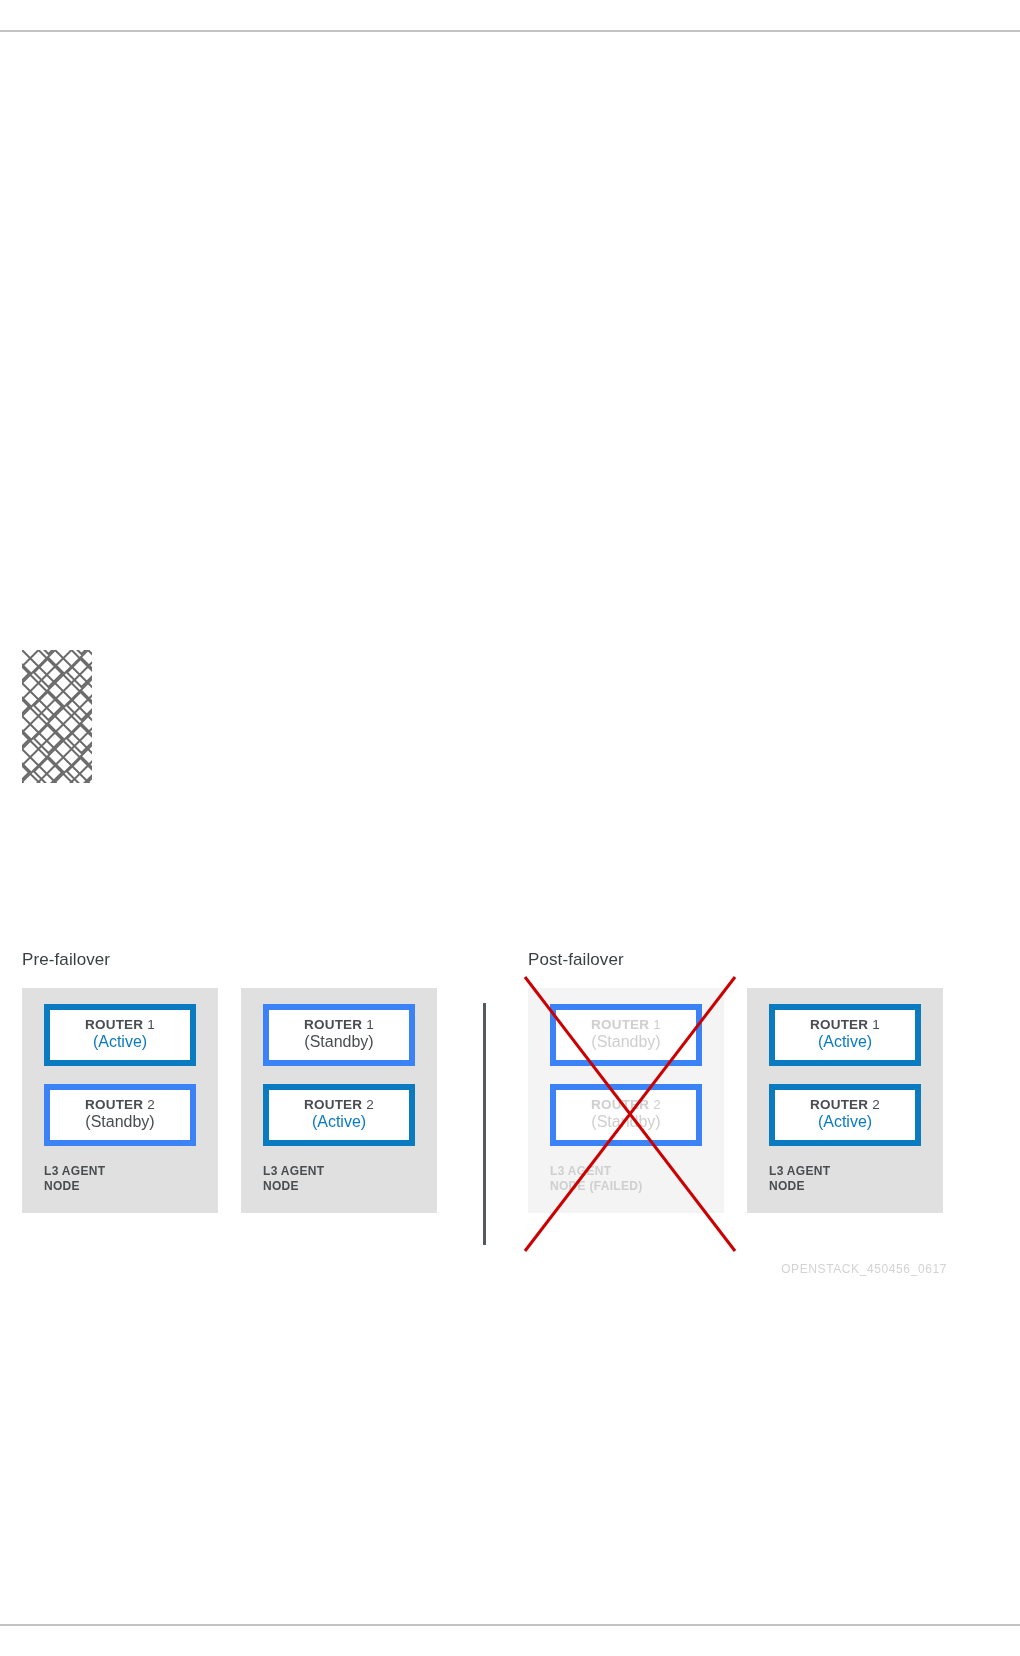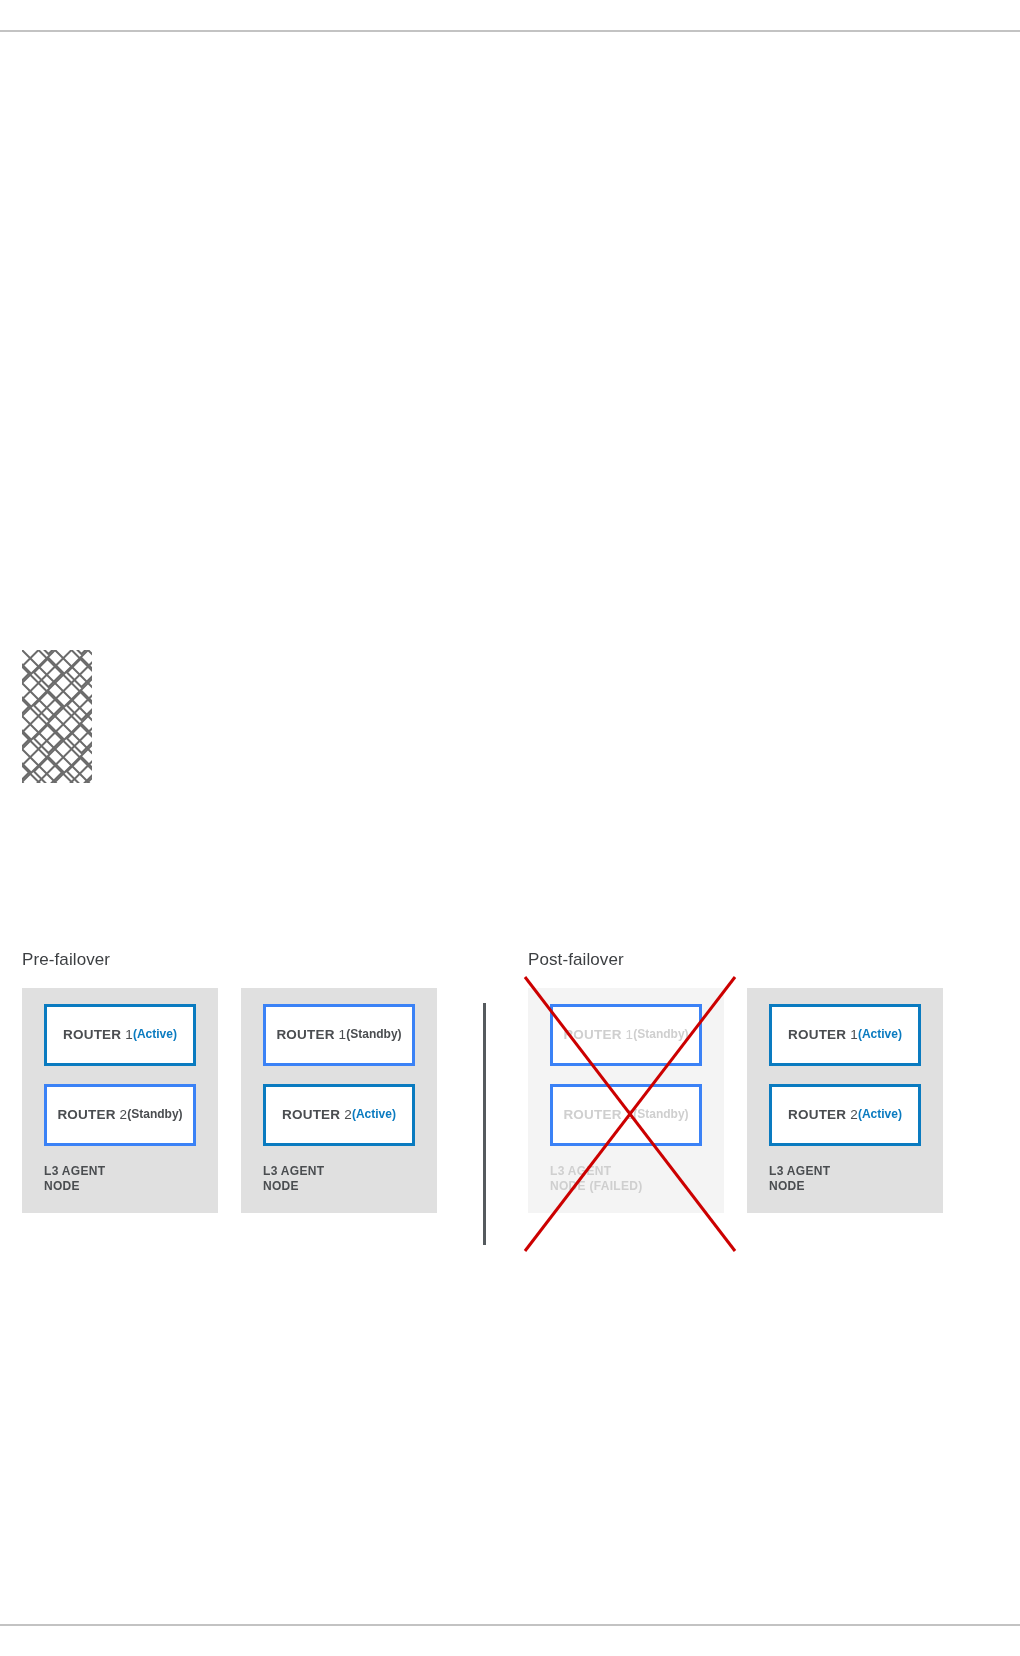--- a/index.html
+++ b/index.html
@@ -79,46 +79,46 @@
   .node {
     width: 196px;
     background: #e0e0e0;
     padding: 16px 22px 18px 22px;
     box-sizing: border-box;
   }
   .node.failed { background: #f4f4f4; }
 
   .router-box {
     background: #ffffff;
-    border: 3px solid #3b82f6;
+    border: 6px solid #3b82f6;
     box-sizing: border-box;
     height: 62px;
     display: flex;
+    flex-direction: column;
     align-items: center;
     justify-content: center;
     margin-bottom: 18px;
   }
   .router-box.active-border { border-color: #0a7bc0; }
 
   .router-name {
     font-size: 13.5px;
     font-weight: bold;
     color: #4a4d50;
     letter-spacing: 0.2px;
     line-height: 1.15;
     white-space: nowrap;
   }
   .router-name .rn-num { font-weight: normal; }
 
   .router-state {
-    font-size: 12px;
+    font-size: 16px;
     color: #4a4d50;
     line-height: 1.3;
     white-space: nowrap;
-    font-weight: bold;
   }
   .router-state.is-active { color: #0a7bc0; }
 
   
   .node.failed .router-box { background: #ffffff; }
   .node.failed .router-name,
   .node.failed .router-state { color: #cfcfcf; }
 
   .node-label {
     font-size: 12px;
@@ -264,14 +264,15 @@
 
     <div class="xmark">
       <svg width="216" height="280" viewBox="0 0 216 280" xmlns="http://www.w3.org/2000/svg">
         <line x1="3" y1="3" x2="213" y2="277" stroke="#cc0000" stroke-width="3"></line>
         <line x1="213" y1="3" x2="3" y2="277" stroke="#cc0000" stroke-width="3"></line>
       </svg>
     </div>
 
   </div>
 
+  <div class="caption">OPENSTACK_450456_0617</div>
 
 </div>
 
 </body></html>

